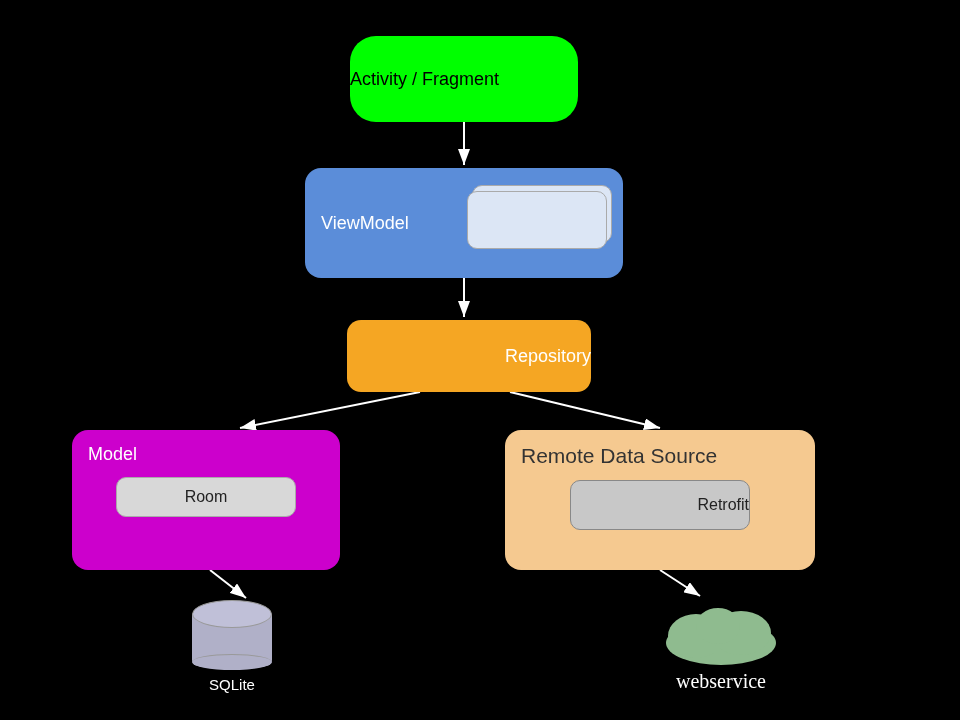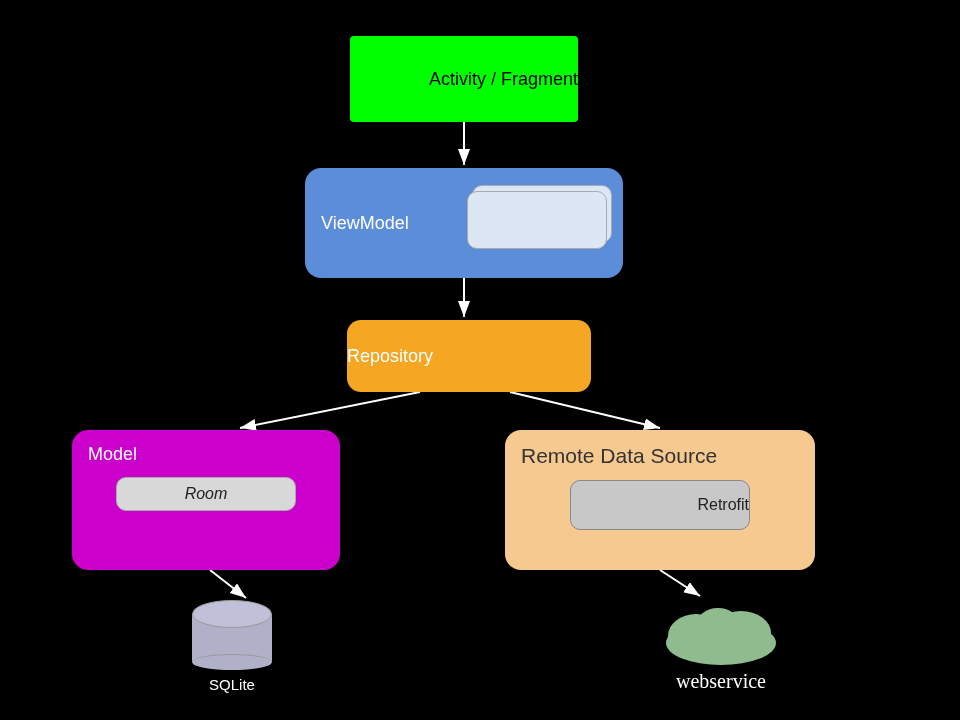--- a/index.html
+++ b/index.html
@@ -20,24 +20,24 @@
     }
 
     
     .activity-fragment {
       position: absolute;
       left: 350px;
       top: 36px;
       width: 228px;
       height: 86px;
       background: #00ff00;
-      border-radius: 4px;
-      display: flex;
-      align-items: center;
-      justify-content: flex-end;
+      border-radius: 26px;
+      display: flex;
+      align-items: center;
+      justify-content: flex-start;
     }
 
     .activity-fragment span {
       color: #000;
       font-size: 18px;
       font-weight: 500;
       text-align: center;
     }
 
     
@@ -105,21 +105,21 @@
     .repository-box {
       position: absolute;
       left: 347px;
       top: 320px;
       width: 244px;
       height: 72px;
       background: #f5a623;
       border-radius: 14px;
       display: flex;
       align-items: center;
-      justify-content: flex-start;
+      justify-content: flex-end;
     }
 
     .repository-box span {
       color: #fff;
       font-size: 18px;
       font-weight: 500;
     }
 
     
     .model-box {
@@ -138,29 +138,28 @@
 
     .model-label {
       color: #fff;
       font-size: 18px;
       font-weight: 500;
       margin-bottom: 12px;
     }
 
     .room-card {
       width: 180px;
-      height: 34px;
+      height: 40px;
       background: #d8d8d8;
       border-radius: 10px;
       border: 1.5px solid #aaa;
       display: flex;
       align-items: center;
       justify-content: center;
       align-self: center;
-      font-style: italic;
     }
 
     .room-card span {
       color: #222;
       font-size: 16px;
       font-weight: 500;
     }
 
     
     .remote-box {

